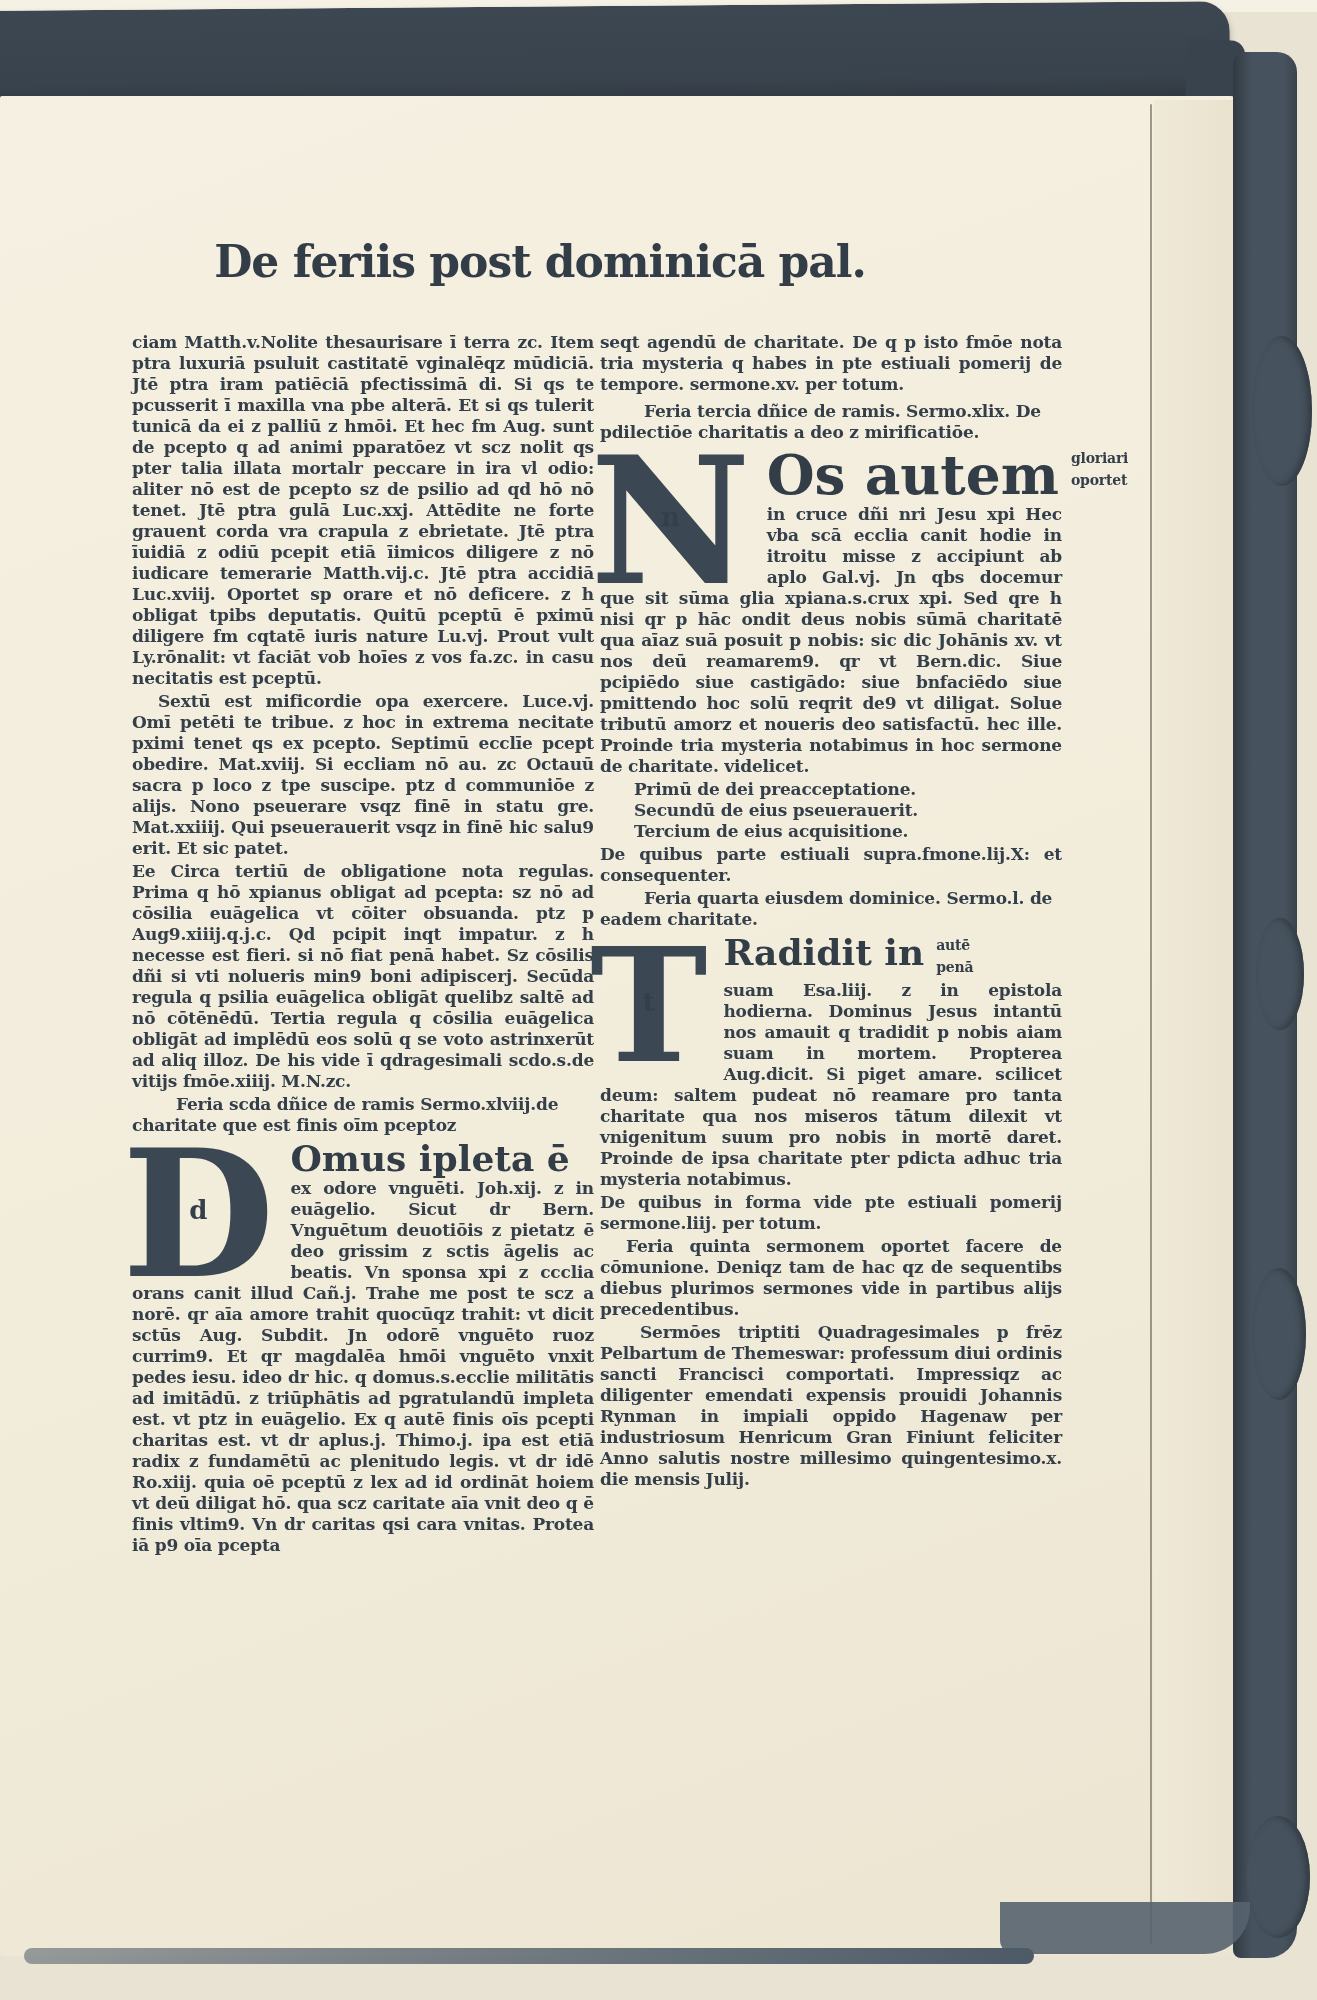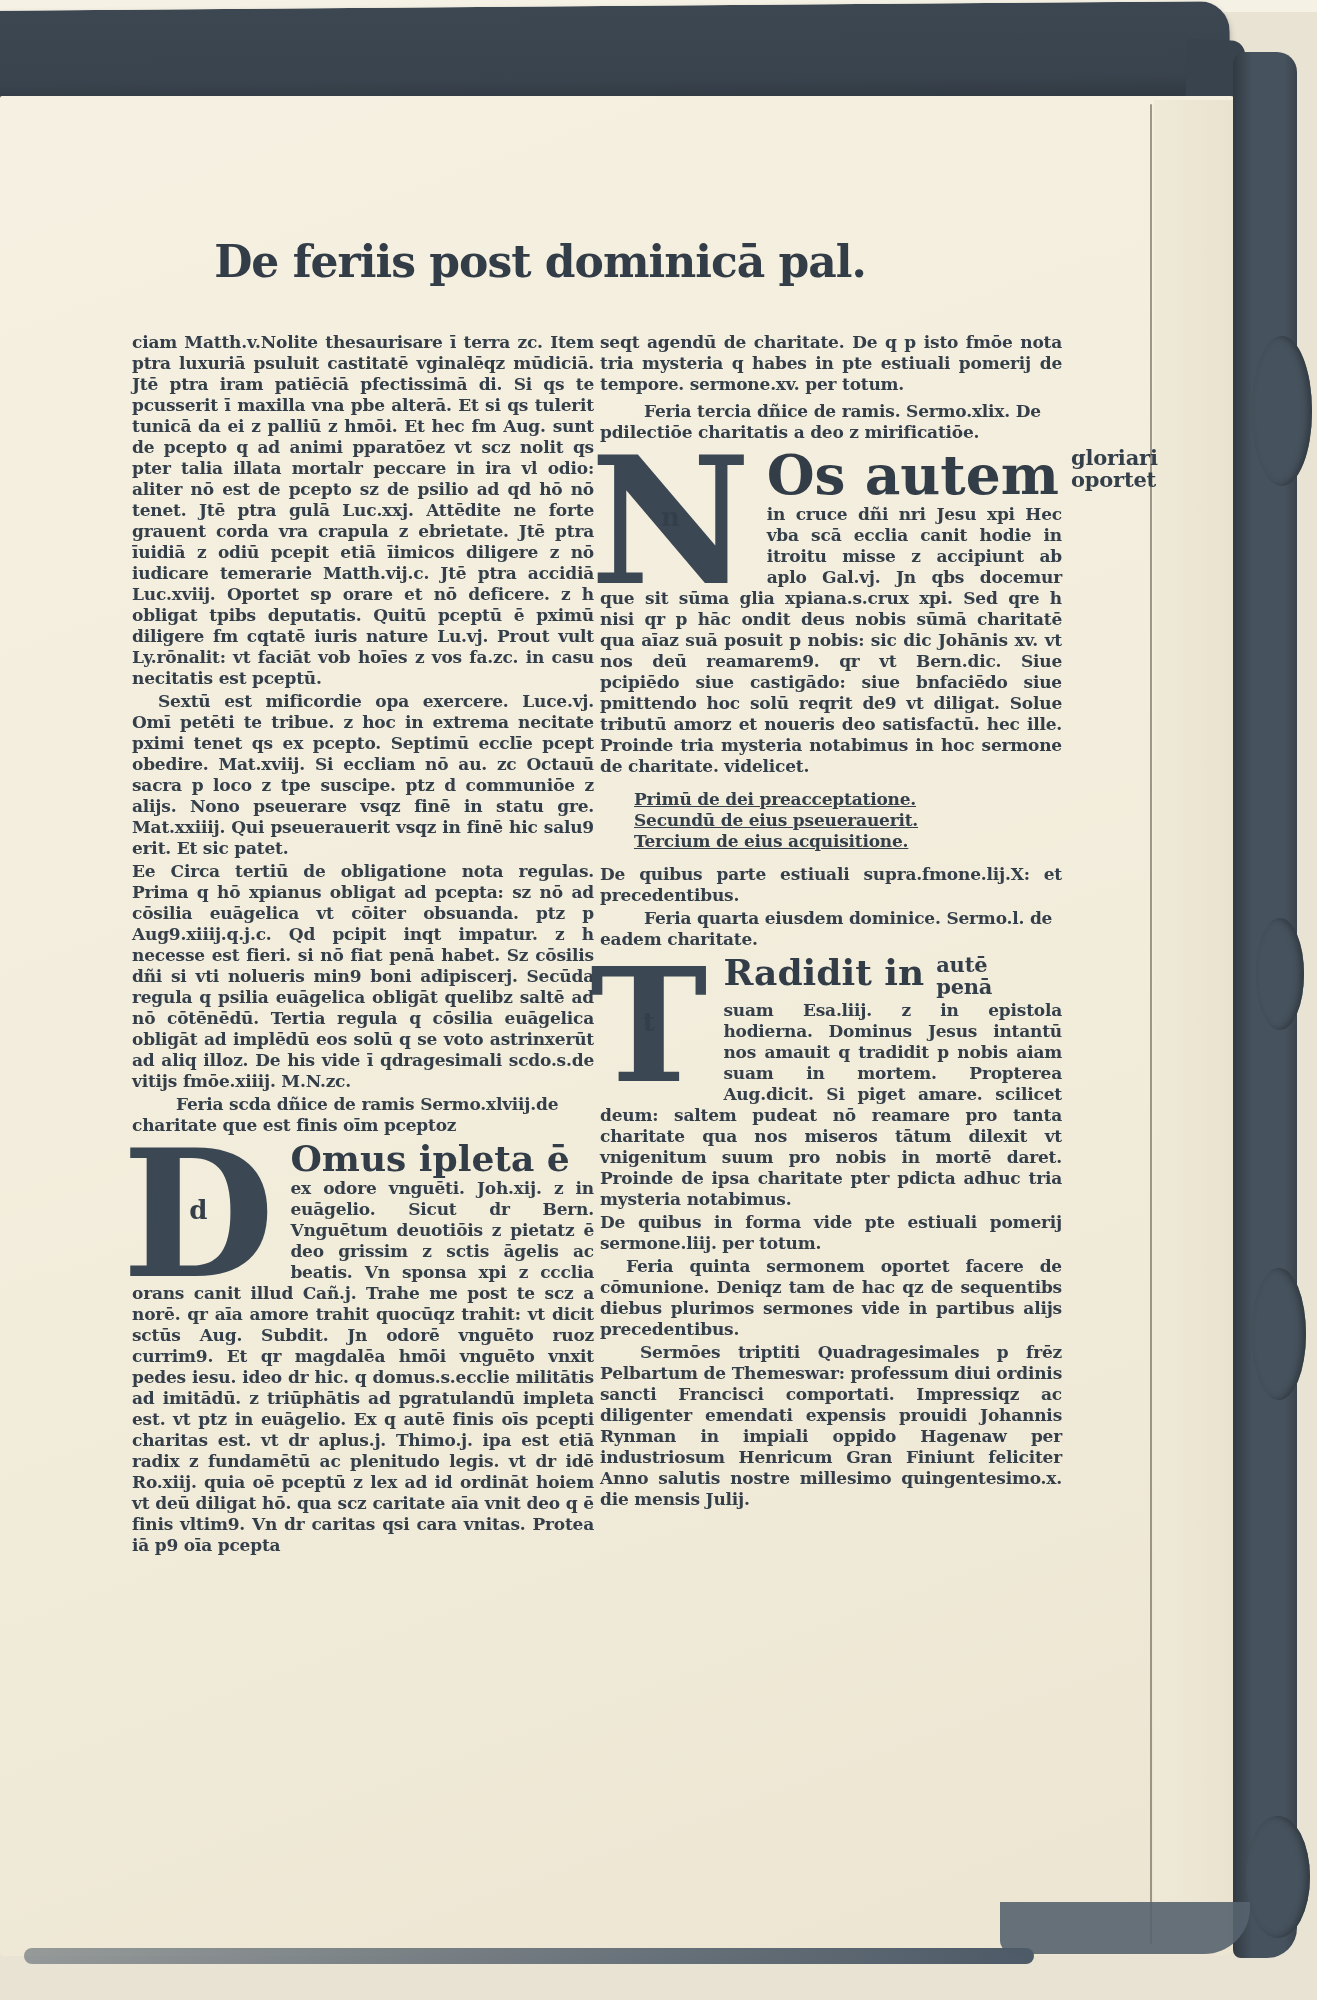--- a/index.html
+++ b/index.html
@@ -67,23 +67,23 @@
   }
   .drop-cap .guide-letter{
     position:absolute;font-size:26px;line-height:1;color:#343f4a;
     left:50%;top:46%;transform:translate(-50%,-50%);
   }
   .drop-cap.dc-t{font-size:158px;margin-top:14px;}
   .incipit-line{margin:4px 0 2px 0;text-align:left;white-space:nowrap;}
   .incipit-big{font-size:36px;line-height:1;font-weight:700;letter-spacing:0;color:#333d47;}
   .incipit-big.xl{font-size:55px;}
   .incipit-side{display:inline-block;vertical-align:top;margin-left:12px;
-    font-size:21px;line-height:22px;text-align:left;}
+    font-size:14px;line-height:22px;text-align:left;}
   .incipit-side span{display:block;}
-  .mystery-list{margin:12px 0;text-decoration:underline;}
+  .mystery-list{margin:2px 0;}
   .mystery-list div{margin-left:34px;text-align:left;}
   .note-line{margin:2px 0;}
   .spaced{margin-top:34px;}
   .colophon{margin-top:54px;text-indent:40px;}
 </style>
 </head>
 <body>
 
 <div>
   <div class="top-light"></div>
@@ -129,21 +129,21 @@
           <span class="incipit-big xl">Os autem</span><span class="incipit-side"><span>gloriari</span><span>oportet</span></span>
         </div>
         <p>in cruce dñi nri Jesu xpi Hec vba scā ecclia canit hodie in itroitu misse z accipiunt ab aplo Gal.vj. Jn qbs docemur que sit sūma glia xpiana.s.crux xpi. Sed qre h nisi qr p hāc ondit deus nobis sūmā charitatē qua aīaz suā posuit p nobis: sic dic Johānis xv. vt nos deū reamarem9. qr vt Bern.dic. Siue pcipiēdo siue castigādo: siue bnfaciēdo siue pmittendo hoc solū reqrit de9 vt diligat. Solue tributū amorz et noueris deo satisfactū. hec ille. Proinde tria mysteria notabimus in hoc sermone de charitate. videlicet.</p>
       </div>
 
       <div class="mystery-list">
         <div>Primū de dei preacceptatione.</div>
         <div>Secundū de eius pseuerauerit.</div>
         <div>Tercium de eius acquisitione.</div>
       </div>
-      <p class="note-line">De quibus parte estiuali supra.fmone.lij.X: et precedentibus.</p>
+      <p class="note-line">De quibus parte estiuali supra.fmone.lij.X: et consequenter.</p>
 
       <p class="section-heading">Feria quarta eiusdem dominice. Sermo.l. de eadem charitate.</p>
 
       <div>
         <div class="drop-cap dc-t">
           <span>T</span>
           <span class="guide-letter">t</span>
         </div>
         <div class="incipit-line">
           <span class="incipit-big">Radidit in</span><span class="incipit-side"><span>autē</span><span>penā</span></span>

